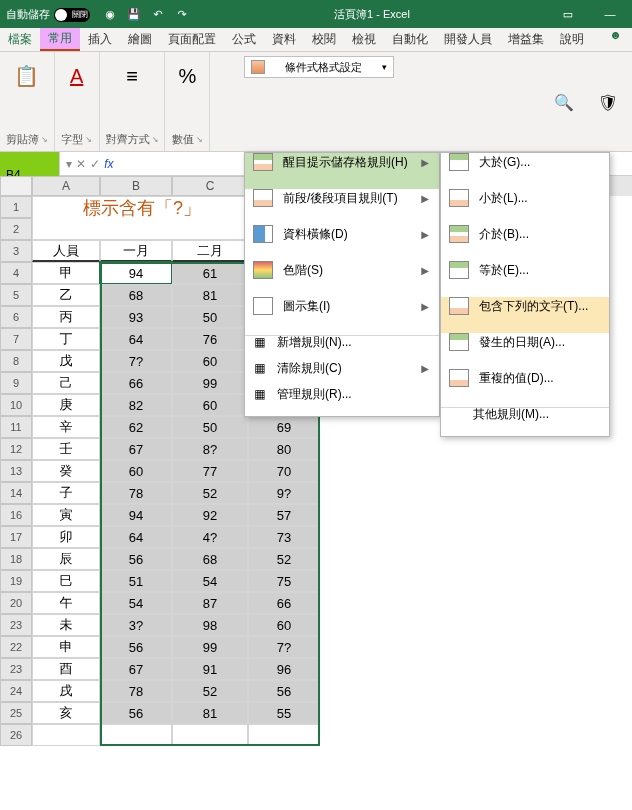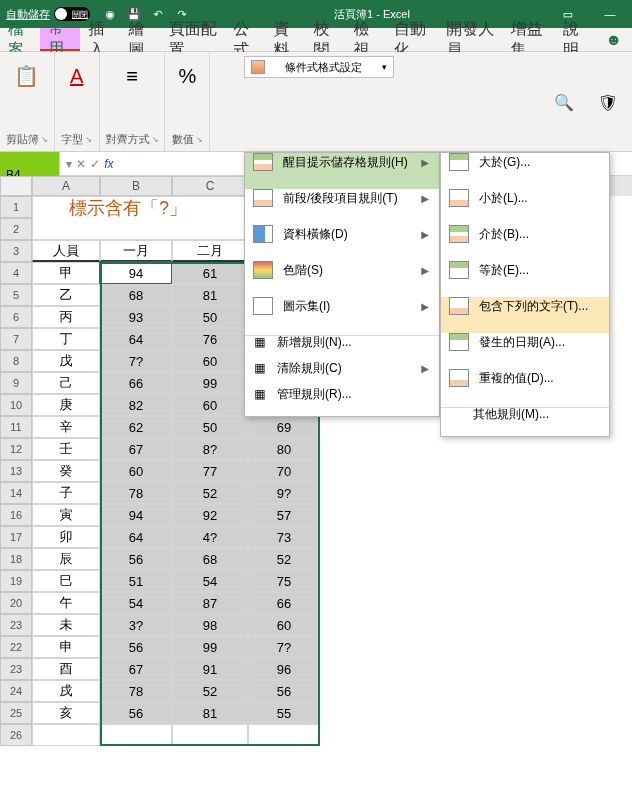--- a/index.html
+++ b/index.html
@@ -1,28 +1,28 @@
 <!DOCTYPE html>
 <html><head>
 <meta charset="utf-8">
 <style>
 * { margin: 0; padding: 0; box-sizing: border-box; font-family: "Microsoft JhengHei", "Segoe UI", sans-serif; }
 body { width: 632px; height: 810px; background: #fff; overflow: hidden; position: relative; }
 
 .titlebar { height: 28px; background: #217346; color: #fff; display: flex; align-items: center; font-size: 11px; }
-.titlebar .auto-save { padding: 0 6px; display: flex; align-items: center; gap: 4px; text-decoration: underline; }
+.titlebar .auto-save { padding: 0 6px; display: flex; align-items: flex-end; gap: 4px; }
 .titlebar .toggle { width: 36px; height: 14px; background: #000; border-radius: 8px; position: relative; display: inline-flex; align-items: center; justify-content: flex-end; color: #fff; font-size: 8px; padding: 0 2px; }
 .titlebar .toggle::before { content: ""; width: 12px; height: 12px; background: #fff; border-radius: 50%; position: absolute; left: 1px; }
 .titlebar .qat { display: flex; gap: 8px; padding: 0 6px; align-items: center; }
 .titlebar .qat-icon { width: 16px; height: 16px; display: flex; align-items: center; justify-content: center; }
 .titlebar .doc-title { flex: 1; text-align: center; }
 .titlebar .win-controls { display: flex; gap: 2px; padding-right: 2px; }
 .titlebar .win-btn { width: 40px; height: 26px; display: flex; align-items: center; justify-content: center; }
 
-.ribbon-tabs { height: 24px; background: #f3f2f1; display: flex; align-items: center; border-bottom: 1px solid #d0d0d0; font-size: 16px; }
+.ribbon-tabs { height: 24px; background: #f3f2f1; display: flex; align-items: flex-start; border-bottom: 1px solid #d0d0d0; font-size: 12px; }
 .ribbon-tabs .tab { padding: 0 8px; height: 100%; display: flex; align-items: center; cursor: pointer; color: #333; }
 .ribbon-tabs .tab.active { background: #f0abfc; color: #217346; border-bottom: 2px solid #c2410c; }
 .ribbon-tabs .tab.file { color: #217346; }
 .ribbon-tabs .smile { margin-left: auto; padding: 0 10px; color: #217346; }
 
 .ribbon-body { height: 100px; background: #f3f2f1; border-bottom: 1px solid #d0d0d0; display: flex; position: relative; }
 .ribbon-group { border-right: 1px solid #d8d8d8; padding: 4px 6px; display: flex; flex-direction: column; align-items: center; justify-content: space-between; }
 .ribbon-group .group-icon { width: 32px; height: 40px; display: flex; align-items: center; justify-content: center; font-size: 20px; }
 .ribbon-group .group-label { font-size: 11px; color: #555; display: flex; align-items: center; gap: 2px; }
 .ribbon-group .expand { font-size: 8px; color: #888; }
@@ -290,21 +290,21 @@
     <div class="corner"></div>
     <div class="col-h colA">A</div>
     <div class="col-h colB">B</div>
     <div class="col-h colC">C</div>
     <div class="col-h colD">D</div>
   </div>
 
   <div id="grid-rows">
       <div class="grid-row" style="height: 22px;">
         <div class="row-h">1</div>
-        <div class="cell title-cell" style="width: 288px;;justify-content:flex-start;padding-left:36px;border-bottom:none">標示含有「?」</div>
+        <div class="cell title-cell" style="width: 288px;;justify-content:flex-start;padding-left:50px;border-bottom:none">標示含有「?」</div>
       </div>
       <div class="grid-row" style="height: 22px;">
         <div class="row-h">2</div>
         <div class="cell " style="width: 288px;;border-top:none"></div>
       </div>
       <div class="grid-row">
         <div class="row-h">3</div>
         <div class="cell colA" style=";border-bottom:2px solid #333">人員</div>
         <div class="cell colB" style=";border-bottom:2px solid #333">一月</div>
         <div class="cell colC" style=";border-bottom:2px solid #333">二月</div>

